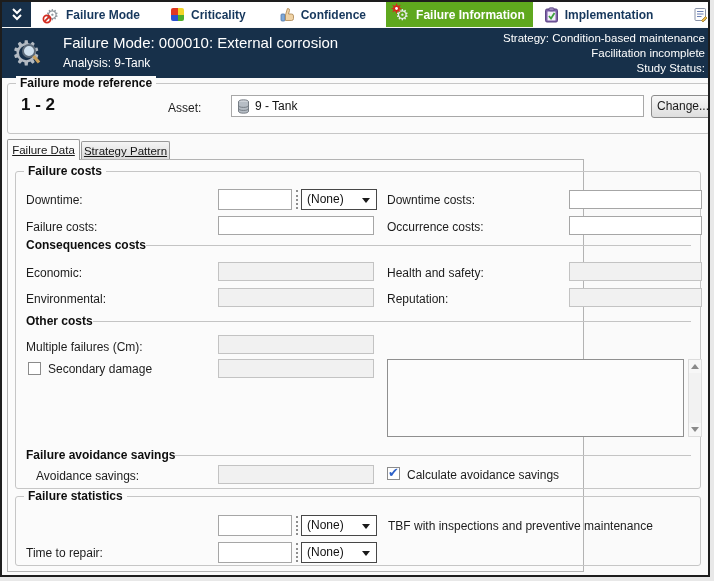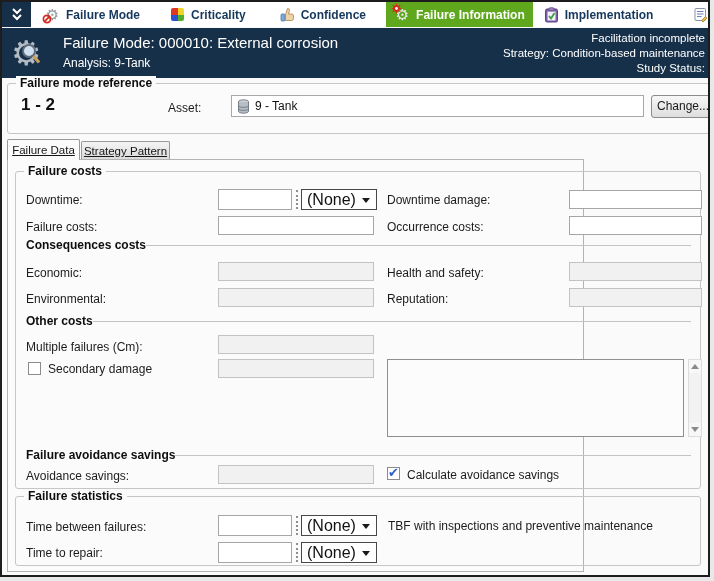--- a/index.html
+++ b/index.html
@@ -61,21 +61,21 @@
   .costsbox { left:7px; top:11px; width:686px; height:318px; }
   .statsbox { left:7px; top:336px; width:686px; height:70px; }
 
   .sect { position:absolute; left:10px; right:9px; display:flex; align-items:center; }
   .sect-title { font-size:12px; font-weight:bold; color:#0e0e0e; white-space:nowrap; }
   .sect-line { flex:1; border-top:1px solid #c4c4c4; height:0; }
 
   .tbox { position:absolute; background:#ffffff; border:1px solid #a6a6a6; }
   .tbox.dis { background:#f1f1f1; border-color:#c3c3c3; }
   .dotsep { position:absolute; width:0; border-left:2px dotted #8e8e8e; }
-  .combo { position:absolute; background:#ffffff; border:1px solid #474747; font-size:16px;
+  .combo { position:absolute; background:#ffffff; border:1px solid #474747; font-size:12px;
            color:#111; padding-left:5px; cursor:pointer; }
   .combo .arrow { position:absolute; right:6px; top:50%; margin-top:-2px; width:0; height:0;
                   border-left:4px solid transparent; border-right:4px solid transparent;
                   border-top:5px solid #1a1a1a; }
   .checkbox { position:absolute; width:13px; height:13px; background:#fff;
               border:1px solid #8b8b8b; cursor:pointer; }
   .checkbox .mark { position:absolute; left:0px; top:-3px; font-size:13px; color:#2d61c8;
                     font-weight:bold; }
   .bigtext { position:absolute; left:371px; top:187px; width:297px; height:78px;
              background:#fcfcfc; border:1px solid #8f8f8f; }
@@ -177,22 +177,22 @@
     <div class="hicon">
       <span class="hgear">⚙</span>
       <svg style="position:absolute;left:8px;top:8px" width="24" height="24" viewBox="0 0 24 24">
         <circle cx="10" cy="9" r="6" fill="#cfe0ee" stroke="#5d6b7a" stroke-width="2"></circle>
         <line x1="14.5" y1="14" x2="20" y2="20.5" stroke="#c9a05c" stroke-width="3.2"></line>
       </svg>
     </div>
     <div class="htitle">Failure Mode: 000010: External corrosion</div>
     <div class="hsub">Analysis: 9-Tank</div>
     <div class="hright">
+      <div>Strategy: Condition-based maintenance</div>
       <div>Facilitation incomplete</div>
-      <div>Strategy: Condition-based maintenance</div>
       <div>Study Status:</div>
     </div>
   </div>
 
   <div class="groupbox refbox">
     <span class="gb-caption">Failure mode reference</span>
     <div class="refrange">1 - 2</div>
     <div class="lbl" style="left:160px;top:17px">Asset:</div>
     <div class="asset-field">
       <svg width="13" height="15" viewBox="0 0 13 15">
@@ -213,21 +213,21 @@
     <div class="groupbox costsbox">
       <span class="gb-caption">Failure costs</span>
 
       <div class="lbl" style="left:10px;top:21px">Downtime:</div>
       <input class="tbox" style="left: 202px; top: 17px; width: 74px; height: 21px;" value="">
       <div class="dotsep" style="left:280px;top:18px;height:19px"></div>
       <div class="combo" style="left:285px;top:17px;width:76px;height:21px;line-height:19px">
         <span>(None)</span>
         <span class="arrow"></span>
       </div>
-      <div class="lbl" style="left:371px;top:21px">Downtime damage:</div>
+      <div class="lbl" style="left:371px;top:21px">Downtime costs:</div>
       <input class="tbox" style="left: 553px; top: 18px; width: 133px; height: 19px;" value="">
 
       <div class="lbl" style="left:10px;top:48px">Failure costs:</div>
       <input class="tbox" style="left: 202px; top: 44px; width: 156px; height: 19px;" value="">
       <div class="lbl" style="left:371px;top:48px">Occurrence costs:</div>
       <input class="tbox" style="left: 553px; top: 44px; width: 133px; height: 19px;" value="">
 
       <div class="sect" style="top:66px">
         <span class="sect-title">Consequences costs</span>
           <span class="sect-line"></span>
@@ -258,32 +258,31 @@
           </div>
         <div class="sbtn down">
             <span class="sarrow down"></span>
           </div>
       </div>
 
       <div class="sect" style="top:276px">
         <span class="sect-title">Failure avoidance savings</span>
           <span class="sect-line"></span>
       </div>
-      <div class="lbl" style="left:10px;top:297px">Avoidance savings:</div>
+      <div class="lbl" style="left:20px;top:297px">Avoidance savings:</div>
       <input class="tbox dis" style="left: 202px; top: 293px; width: 156px; height: 19px;" disabled="" value="">
       <div class="checkbox" style="left:371px;top:295px">
         <span class="mark">✔</span>
       </div>
       <div class="lbl" style="left:391px;top:296px">Calculate avoidance savings</div>
     </div>
 
     <div class="groupbox statsbox">
       <span class="gb-caption">Failure statistics</span>
 
-      <div class="lbl" style="left:10px;top:23px">Time between failures:</div>
       <input class="tbox" style="left: 202px; top: 18px; width: 74px; height: 21px;" value="">
       <div class="dotsep" style="left:280px;top:19px;height:19px"></div>
       <div class="combo" style="left:285px;top:18px;width:76px;height:21px;line-height:19px">
         <span>(None)</span>
         <span class="arrow"></span>
       </div>
       <div class="note" style="left:372px;top:22px">TBF with inspections and preventive maintenance</div>
 
       <div class="lbl" style="left:10px;top:49px">Time to repair:</div>
       <input class="tbox" style="left: 202px; top: 45px; width: 74px; height: 21px;" value="">

